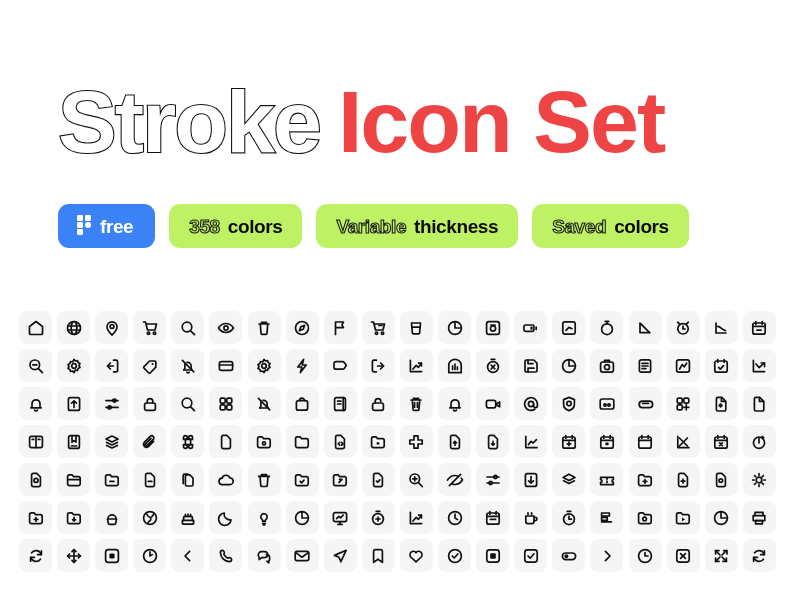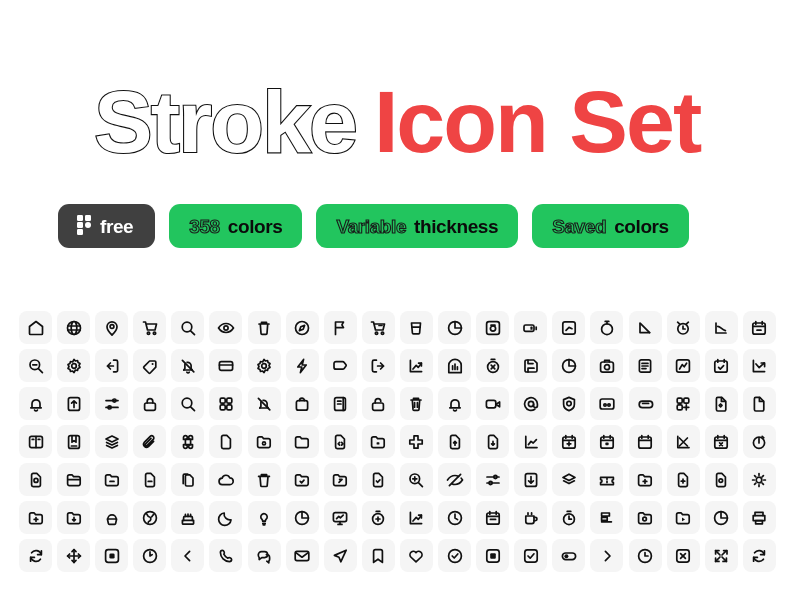--- a/index.html
+++ b/index.html
@@ -10,21 +10,20 @@
     overflow:hidden;
     -webkit-font-smoothing:antialiased;
   }
   .page{position:relative;width:800px;height:600px;}
 
   
   .title-row{
     position:absolute;left:58px;top:78px;
     display:flex;align-items:baseline;gap:18px;
     white-space:nowrap;
-    margin-left:36px;
   }
   .title-word{
     font-size:88px;
     font-weight:bold;
     letter-spacing:-2px;
     line-height:1;
   }
   .title-outline{
     color:#ffffff;
     -webkit-text-stroke:2.2px #111111;
@@ -34,26 +33,26 @@
 
   
   .badges{
     position:absolute;left:58px;top:204px;
     display:flex;align-items:center;gap:14px;
   }
   .badge{
     display:flex;align-items:center;justify-content:center;gap:8px;
     height:44px;padding:0 20px;
     border-radius:11px;
-    background:#22c55e;
+    background:#bef264;
     font-size:19px;font-weight:bold;letter-spacing:-0.4px;
     line-height:1;
     white-space:nowrap;
   }
-  .badge.dark{background:#404040;padding:0 22px 0 18px;}
+  .badge.dark{background:#3b82f6;padding:0 22px 0 18px;}
   .badge .outline-txt{
     color:transparent;
     -webkit-text-stroke:1.1px #1a1a1a;
   }
   .badge .solid-txt{color:#0b0b0b;}
   .badge.dark .solid-txt{color:#ffffff;}
   .figma-logo{display:block;}
 
   
   .grid{

